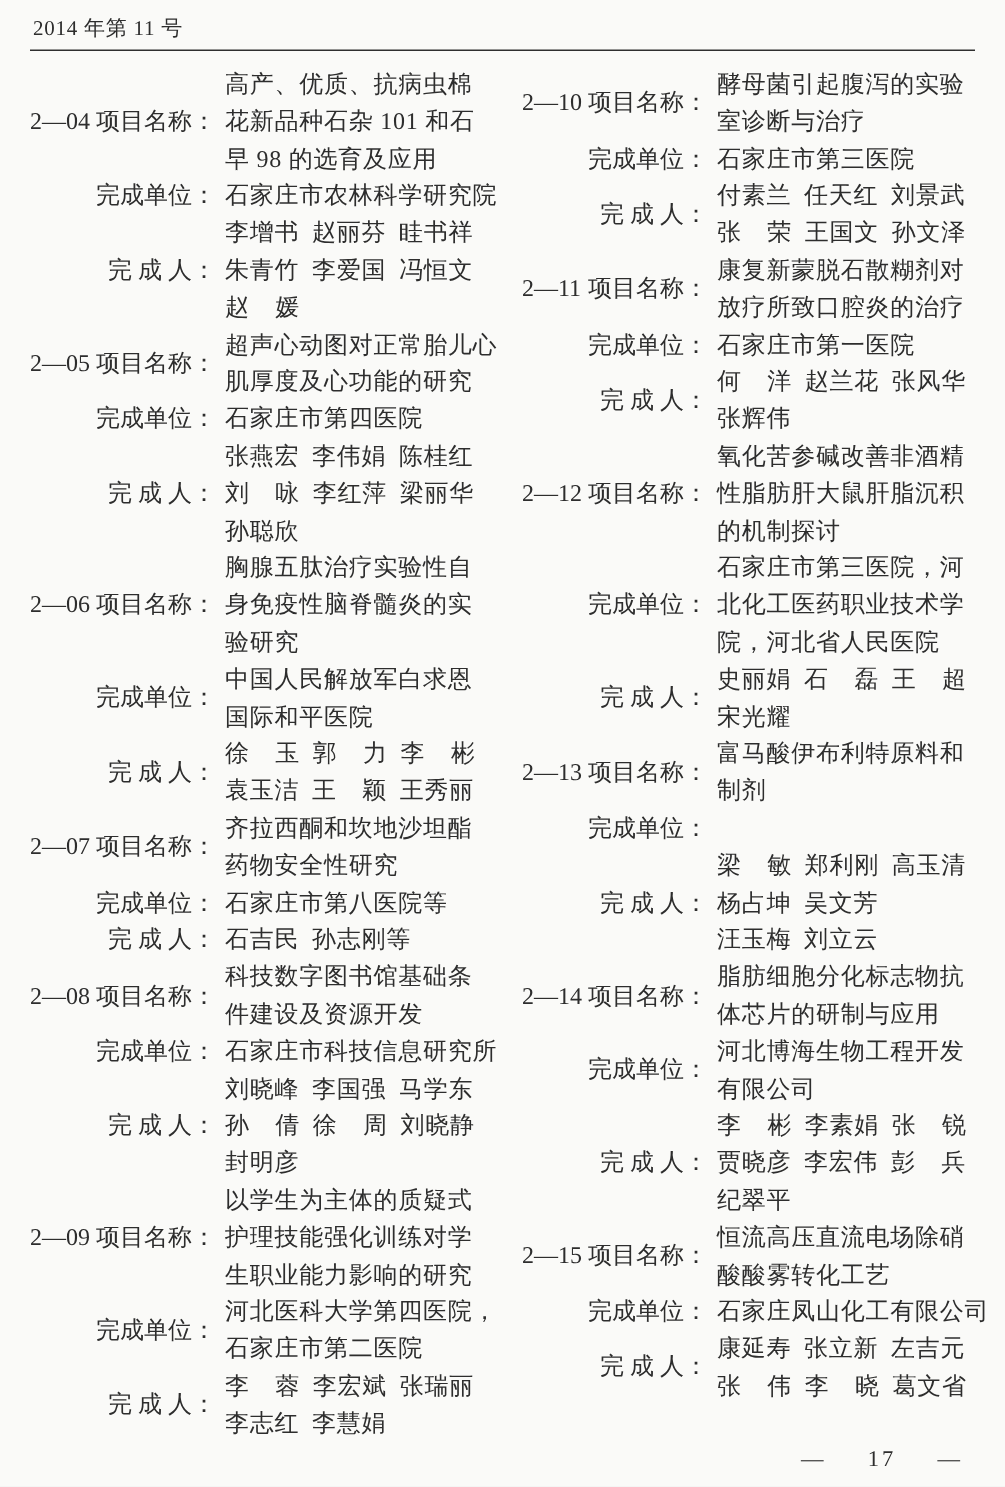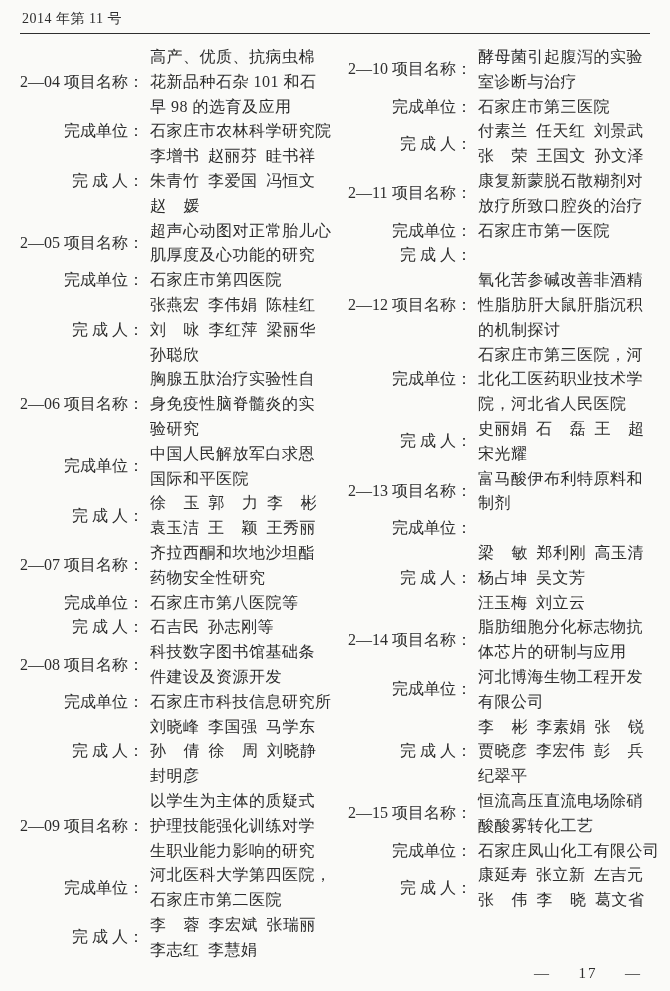--- a/index.html
+++ b/index.html
@@ -232,20 +232,22 @@
       <span class="lbl lbl-project"><span>2—11</span><span>项目名称：</span></span>
       <span class="content">康复新蒙脱石散糊剂对
 放疗所致口腔炎的治疗</span>
     </div>
     <div class="row">
       <span class="lbl lbl-right">完成单位：</span>
       <span class="content">石家庄市第一医院</span>
     </div>
     <div class="row">
       <span class="lbl lbl-right">完 成 人：</span>
+      <span class="content content-persons">何  洋 赵兰花 张风华
+张辉伟</span>
     </div>
   </div>
 
   <div class="entry">
     <div class="row">
       <span class="lbl lbl-project"><span>2—12</span><span>项目名称：</span></span>
       <span class="content">氧化苦参碱改善非酒精
 性脂肪肝大鼠肝脂沉积
 的机制探讨</span>
     </div>

